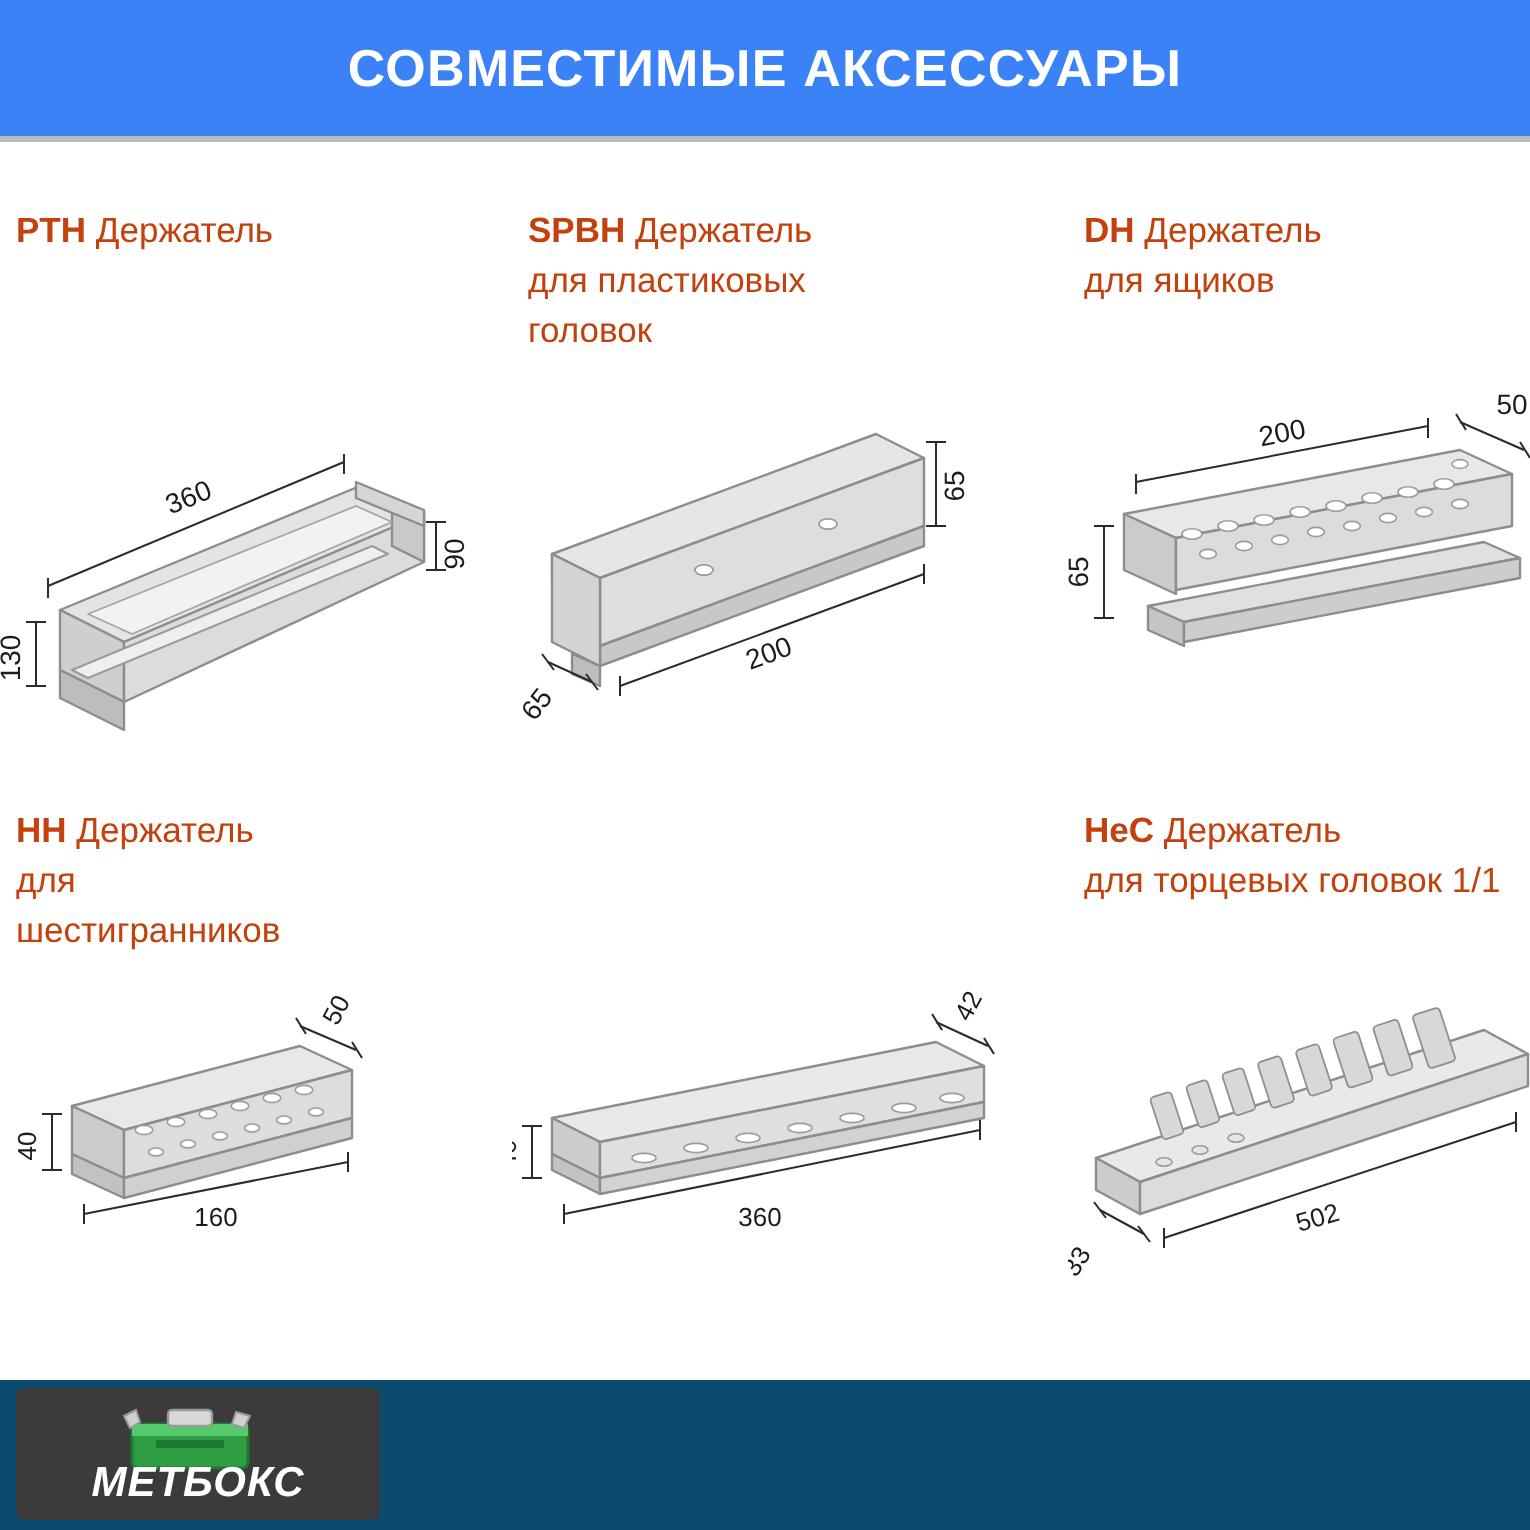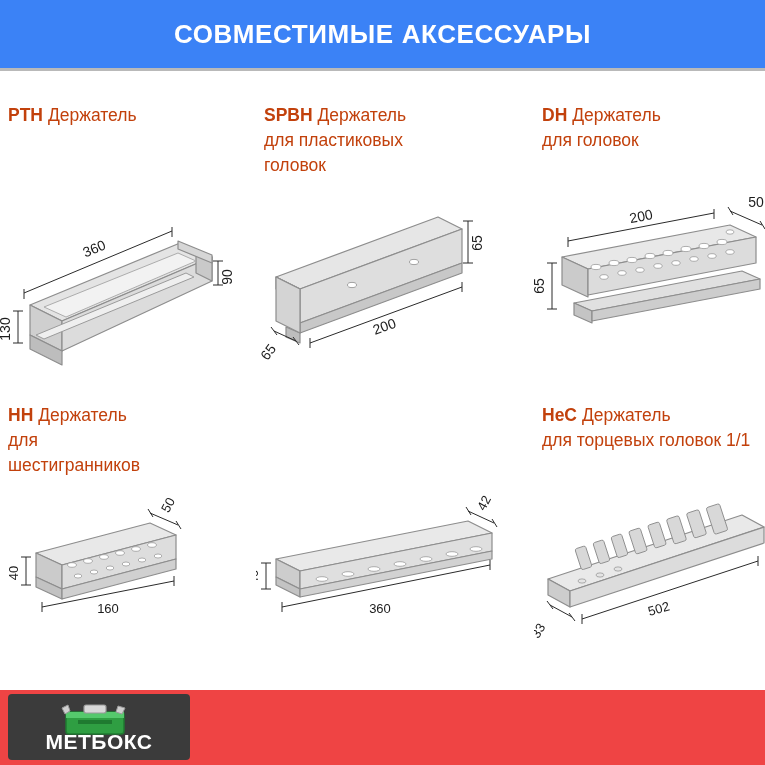--- a/index.html
+++ b/index.html
@@ -83,21 +83,22 @@
     left: 0; top: 100px;
     width: 255px; height: 195px;
   }
   .art svg { display: block; }
 
   
   .footer {
     position: absolute;
     left: 0; top: 690px;
     width: 765px; height: 75px;
-    background: #ef4444;
+    background: #0c4a6e;
+    font-style: italic;
   }
   .logo-box {
     position: absolute;
     left: 8px; top: 4px;
     width: 182px; height: 66px;
     background: #3b3b3b;
     border-radius: 4px;
   }
   .logo-text {
     position: absolute;
@@ -211,21 +212,21 @@
             <text x="130" y="146" font-size="14" font-family="Liberation Sans, sans-serif" fill="#1c1c1c" transform="rotate(-20 130 146)" text-anchor="middle">200</text>
             <text x="16" y="170" font-size="14" font-family="Liberation Sans, sans-serif" fill="#1c1c1c" transform="rotate(-52 16 170)" text-anchor="middle">65</text>
           </svg>
         </div>
       </div>
 
       <div class="cell cell-c">
         <div class="cap">
           <b>DH</b>
           <span>Держатель</span><br>
-          <span>для головок</span>
+          <span>для ящиков</span>
         </div>
         <div class="art">
           <svg width="255" height="195" viewBox="0 0 255 195">
             <g stroke="#8d8d8d" stroke-width="1.2" stroke-linejoin="round">
 
               <polygon points="28,72 196,40 222,52 54,84" fill="#e8e8e8"></polygon>
               <polygon points="28,72 54,84 54,112 28,100" fill="#cbcbcb"></polygon>
               <polygon points="54,84 222,52 222,78 54,110" fill="#dcdcdc"></polygon>
 
               <polygon points="40,118 208,86 226,94 58,126" fill="#e0e0e0"></polygon>

